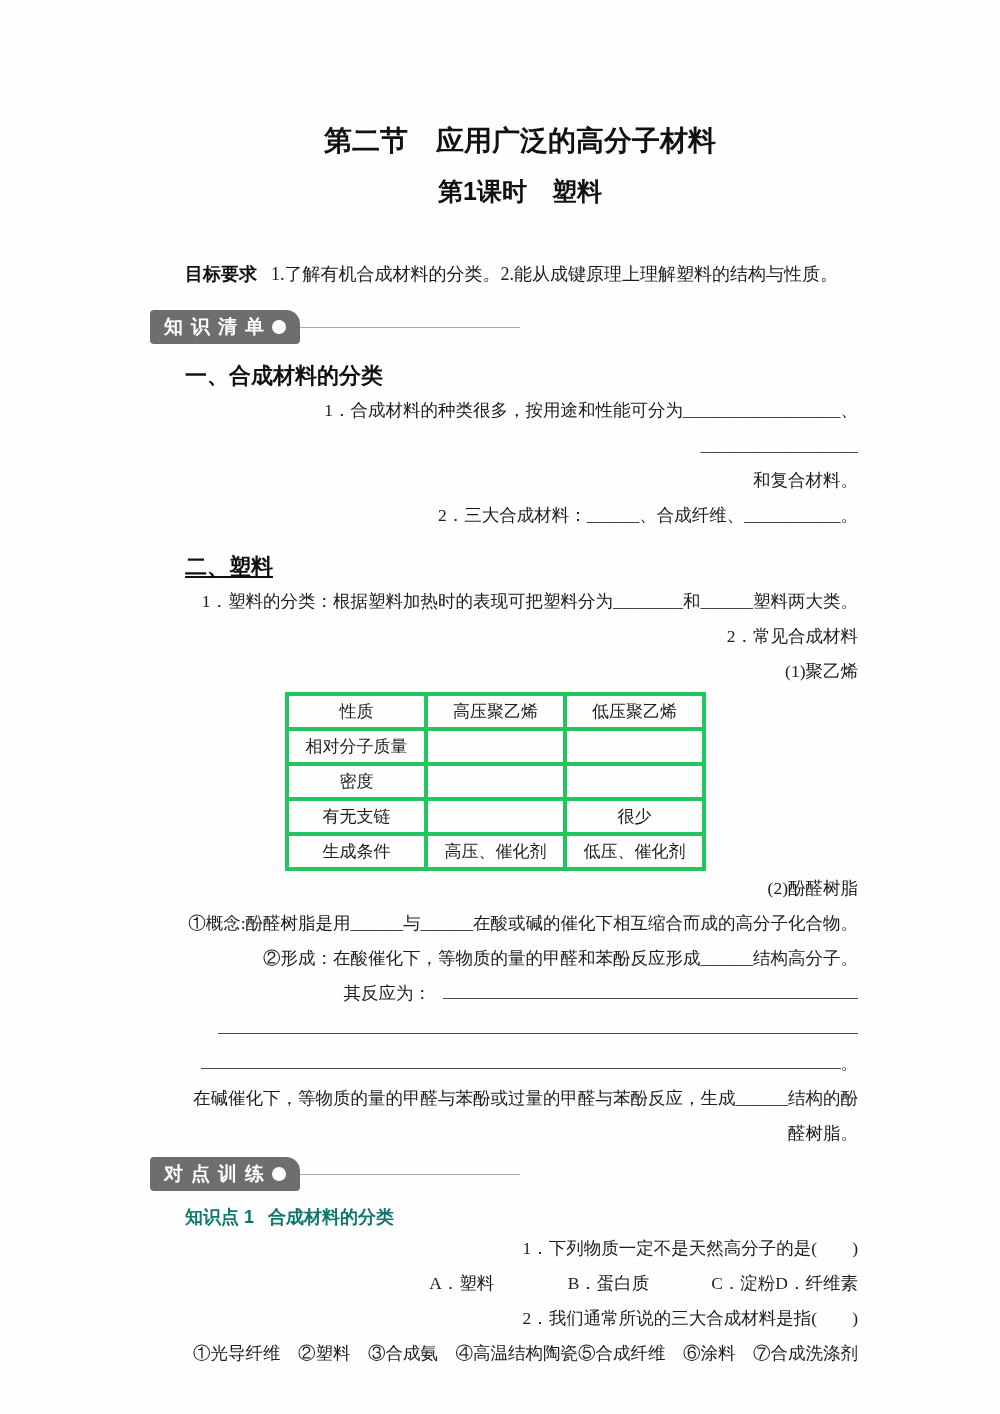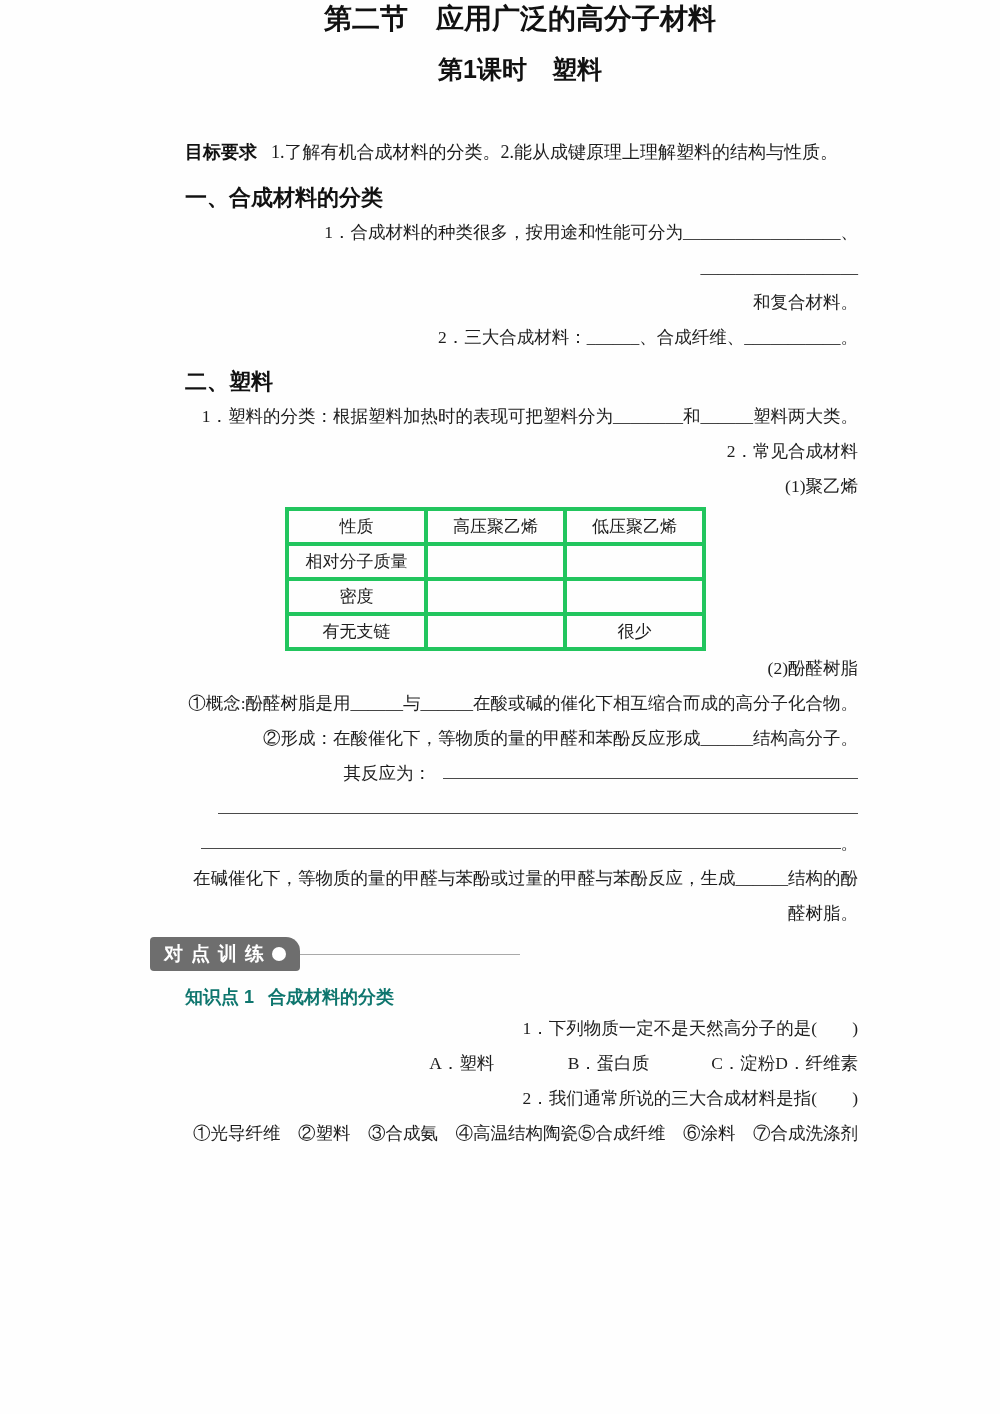--- a/index.html
+++ b/index.html
@@ -9,20 +9,21 @@
     font-family:"Liberation Serif","DejaVu Serif",serif;
     color:#1d1d1d;
     position:relative;
     overflow:hidden;
   }
   .page { width:1000px; height:1414px; background:#fefefe; }
 
   
   .title-block { text-align:center; padding-left:40px; }
   .main-title {
+    padding-top:122px;
     font-family:"Liberation Sans","DejaVu Sans",sans-serif;
     font-weight:bold; font-size:28px; line-height:38px; color:#111;
   }
   .sub-title {
     margin-top:14px;
     font-family:"Liberation Sans","DejaVu Sans",sans-serif;
     font-weight:bold; font-size:25px; line-height:34px; color:#111;
   }
 
   .content { padding:0 142px 0 150px; }
@@ -105,28 +106,35 @@
     <div class="main-title">第二节　应用广泛的高分子材料</div>
     <div class="sub-title">第1课时　塑料</div>
   </div>
 
   <div class="content">
 
     <p class="objective">
       <span class="obj-label">目标要求</span><span>1.了解有机合成材料的分类。2.能从成键原理上理解塑料的结构与性质。</span>
     </p>
 
+    <div class="badge-row">
+      <span class="badge">
+        <span>知识清单</span>
+        <span class="badge-dot"></span>
+      </span>
+      <span class="badge-rule"></span>
+    </div>
 
     <p class="h3">一、合成材料的分类</p>
 
     <p class="line ind">1．合成材料的种类很多，按用途和性能可分为__________________、__________________</p>
     <p class="line">和复合材料。</p>
     <p class="line ind">2．三大合成材料：______、合成纤维、___________。</p>
 
-    <p class="h3" style="margin-top:9px;">二、塑料</p>
+    <p class="h3" style="margin-top:16px;text-decoration:underline;">二、塑料</p>
 
     <p class="line ind">1．塑料的分类：根据塑料加热时的表现可把塑料分为________和______塑料两大类。</p>
     <p class="line ind">2．常见合成材料</p>
     <p class="line">(1)聚乙烯</p>
 
     <table class="pe">
       <tbody>
         <tr>
           <td>性质</td>
           <td>高压聚乙烯</td>
@@ -139,20 +147,25 @@
         </tr>
         <tr>
           <td>密度</td>
           <td></td>
           <td></td>
         </tr>
         <tr>
           <td>有无支链</td>
           <td></td>
           <td>很少</td>
+        </tr>
+        <tr>
+          <td>生成条件</td>
+          <td>高压、催化剂</td>
+          <td>低压、催化剂</td>
         </tr>
       </tbody>
     </table>
 
     <p class="line">(2)酚醛树脂</p>
     <p class="line">①概念:酚醛树脂是用______与______在酸或碱的催化下相互缩合而成的高分子化合物。</p>
     <p class="line">②形成：在酸催化下，等物质的量的甲醛和苯酚反应形成______结构高分子。</p>
 
     <p class="line">
       <span>其反应为：</span><span class="rule-blank rxn-blank"></span>

